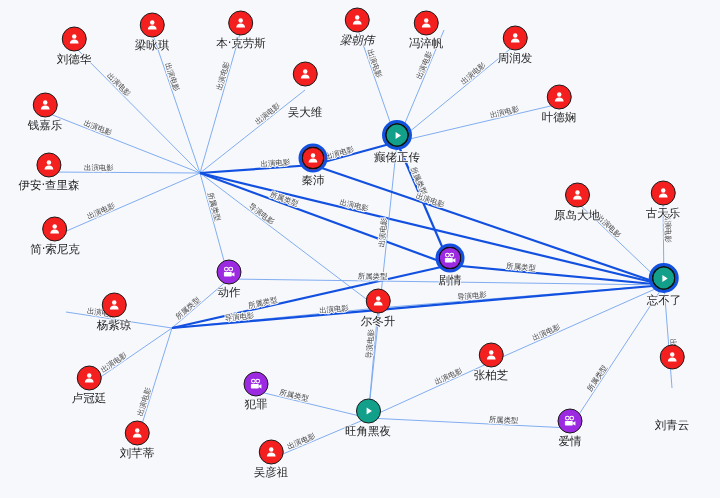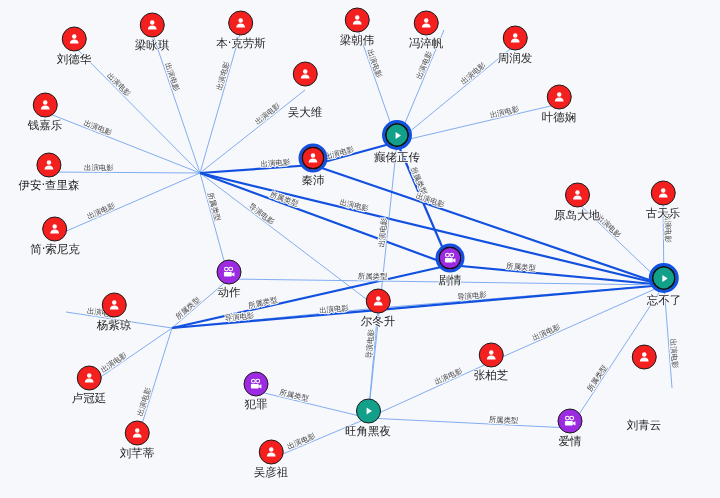--- a/index.html
+++ b/index.html
@@ -238,21 +238,21 @@
       </div>
       <div class="node person sel" style="left: 313px; top: 165px;">
         <div class="node-circle">
           <svg class="glyph" width="13" height="13" viewBox="0 0 24 24">
             <circle cx="12" cy="7.4" r="4.1" fill="#ffffff"></circle>
             <path d="M3.9 20.2c0-4.6 3.6-7.4 8.1-7.4s8.1 2.8 8.1 7.4z" fill="#ffffff"></path>
           </svg>
         </div>
         <div class="node-label">秦沛</div>
       </div>
-      <div class="node person" style="left: 357px; top: 27px;">
+      <div class="node person" style="left: 357px; top: 27px; font-style: italic;">
         <div class="node-circle">
           <svg class="glyph" width="13" height="13" viewBox="0 0 24 24">
             <circle cx="12" cy="7.4" r="4.1" fill="#ffffff"></circle>
             <path d="M3.9 20.2c0-4.6 3.6-7.4 8.1-7.4s8.1 2.8 8.1 7.4z" fill="#ffffff"></path>
           </svg>
         </div>
         <div class="node-label">梁朝伟</div>
       </div>
       <div class="node person" style="left: 426px; top: 30px; text-align: right;">
         <div class="node-circle">
@@ -414,21 +414,21 @@
         <div class="node-circle">
           <svg class="glyph" width="13" height="13" viewBox="0 0 24 24">
             <circle cx="7.2" cy="6.6" r="3.5" fill="none" stroke="#ffffff" stroke-width="2"></circle>
             <circle cx="15.2" cy="6.6" r="3.5" fill="none" stroke="#ffffff" stroke-width="2"></circle>
             <rect x="2.6" y="12.2" width="14.6" height="8.2" rx="1.4" fill="#ffffff"></rect>
             <path d="M17.6 14.6 L22 12.3 L22 20.2 L17.6 18 Z" fill="#ffffff"></path>
           </svg>
         </div>
         <div class="node-label">爱情</div>
       </div>
-      <div class="node person" style="left: 644px; top: 388px; gap: 48px;">
+      <div class="node person" style="left: 672px; top: 388px; gap: 48px;">
         <div class="node-circle">
           <svg class="glyph" width="13" height="13" viewBox="0 0 24 24">
             <circle cx="12" cy="7.4" r="4.1" fill="#ffffff"></circle>
             <path d="M3.9 20.2c0-4.6 3.6-7.4 8.1-7.4s8.1 2.8 8.1 7.4z" fill="#ffffff"></path>
           </svg>
         </div>
         <div class="node-label">刘青云</div>
       </div>
     </div>
 </div>

